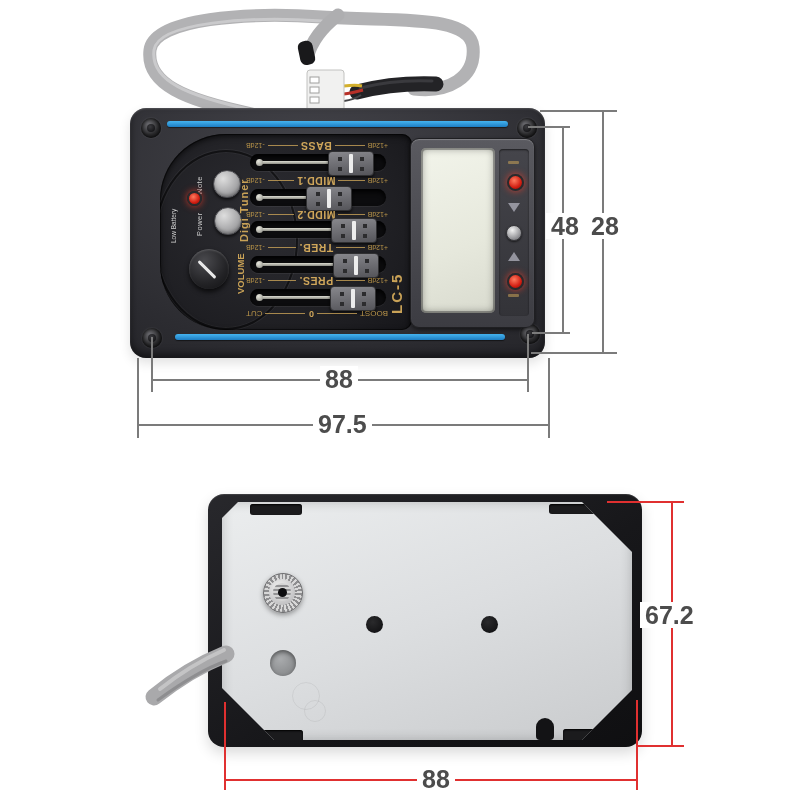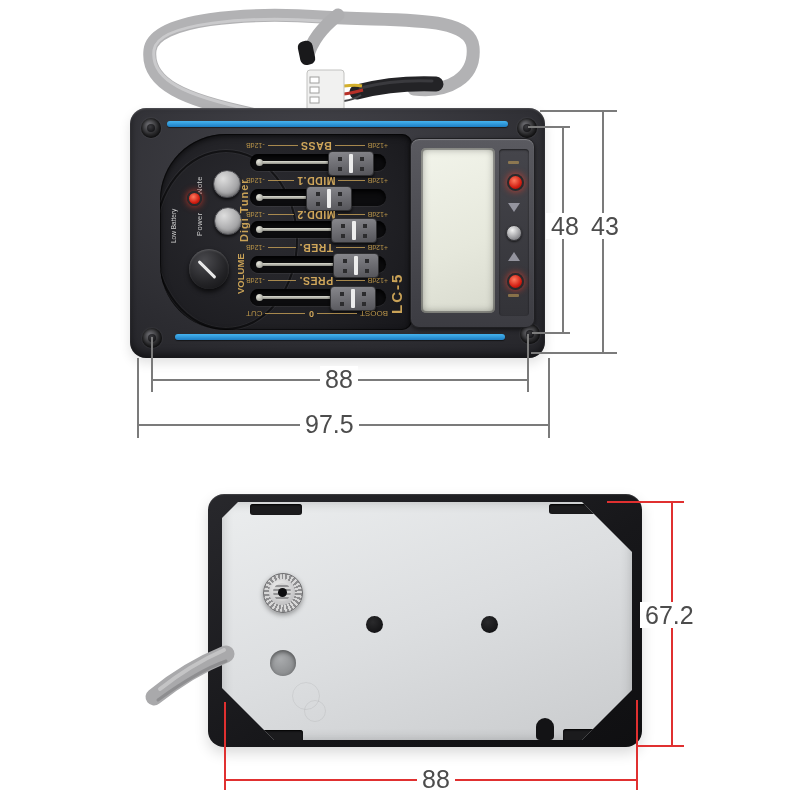--- a/index.html
+++ b/index.html
@@ -73,21 +73,21 @@
     border-bottom:9px solid #94949e;position:absolute;}
   .toggle{position:absolute;width:14px;height:14px;border-radius:50%;
     background:radial-gradient(circle at 38% 30%, #f2f2f2, #8c8c90 70%, #5e5e62);
     border:1px solid #37373b;box-shadow:0 1px 2px rgba(0,0,0,.6);}
   .goldmark{position:absolute;width:11px;height:3px;background:rgba(201,162,87,.55);border-radius:1px;}
 
   
   .dim{position:absolute;background:#7b7b7b;}
   .dimr{position:absolute;background:#e03030;}
   .dimlabel{position:absolute;font-size:25px;color:#4c4c4c;background:#fff;padding:0 5px;
-    line-height:1.05;z-index:5;}
+    line-height:1.05;z-index:5;font-weight:bold;}
 
   
   .dev-back{position:absolute;left:208px;top:494px;width:434px;height:253px;border-radius:16px;
     background:linear-gradient(150deg,#28282c 0%, #17171a 55%, #0f0f11 100%);
     box-shadow:0 6px 14px rgba(0,0,0,.15), inset 0 1px 1px rgba(255,255,255,.12);}
   .plate{position:absolute;left:14px;top:8px;width:410px;height:238px;
     background:linear-gradient(160deg,#ebedee 0%, #dcdee0 50%, #c9cbcd 100%);
     clip-path:polygon(16px 0%, calc(100% - 50px) 0%, 100% 50px, 100% calc(100% - 50px),
                       calc(100% - 50px) 100%, 52px 100%, 0% calc(100% - 52px), 0% 16px);
     box-shadow:inset 0 0 12px rgba(0,0,0,.2);}
@@ -243,30 +243,30 @@
     </div>
   </div>
 
   <div class="dim" style="left:528px;top:126px;width:42px;height:2px;"></div>
   <div class="dim" style="left:562px;top:127px;width:2px;height:206px;"></div>
   <div class="dim" style="left:532px;top:332px;width:38px;height:2px;"></div>
   <div class="dim" style="left:540px;top:110px;width:77px;height:2px;"></div>
   <div class="dim" style="left:602px;top:111px;width:2px;height:242px;"></div>
   <div class="dim" style="left:531px;top:352px;width:86px;height:2px;"></div>
   <div class="dimlabel" style="left:546px;top:213px;">48</div>
-  <div class="dimlabel" style="left:586px;top:213px;">43</div>
+  <div class="dimlabel" style="left:586px;top:213px;">28</div>
 
   <div class="dim" style="left:151px;top:337px;width:2px;height:55px;"></div>
   <div class="dim" style="left:527px;top:334px;width:2px;height:58px;"></div>
   <div class="dim" style="left:152px;top:379px;width:377px;height:2px;"></div>
   <div class="dimlabel" style="left:320px;top:366px;">88</div>
   <div class="dim" style="left:137px;top:358px;width:2px;height:80px;"></div>
   <div class="dim" style="left:548px;top:358px;width:2px;height:80px;"></div>
   <div class="dim" style="left:138px;top:424px;width:412px;height:2px;"></div>
-  <div class="dimlabel" style="left:300px;top:411px;">97.5</div>
+  <div class="dimlabel" style="left:313px;top:411px;">97.5</div>
 
   <div class="dev-back">
     <div class="plate">
       <div class="slot" style="left:28px;top:2px;width:52px;height:11px;"></div>
       <div class="slot" style="left:327px;top:2px;width:48px;height:10px;"></div>
       <div class="jack" style="left:41px;top:71px;">
         <div class="jack-mid">
           <div class="jack-thread">
             <div class="jack-hole"></div>
           </div>

